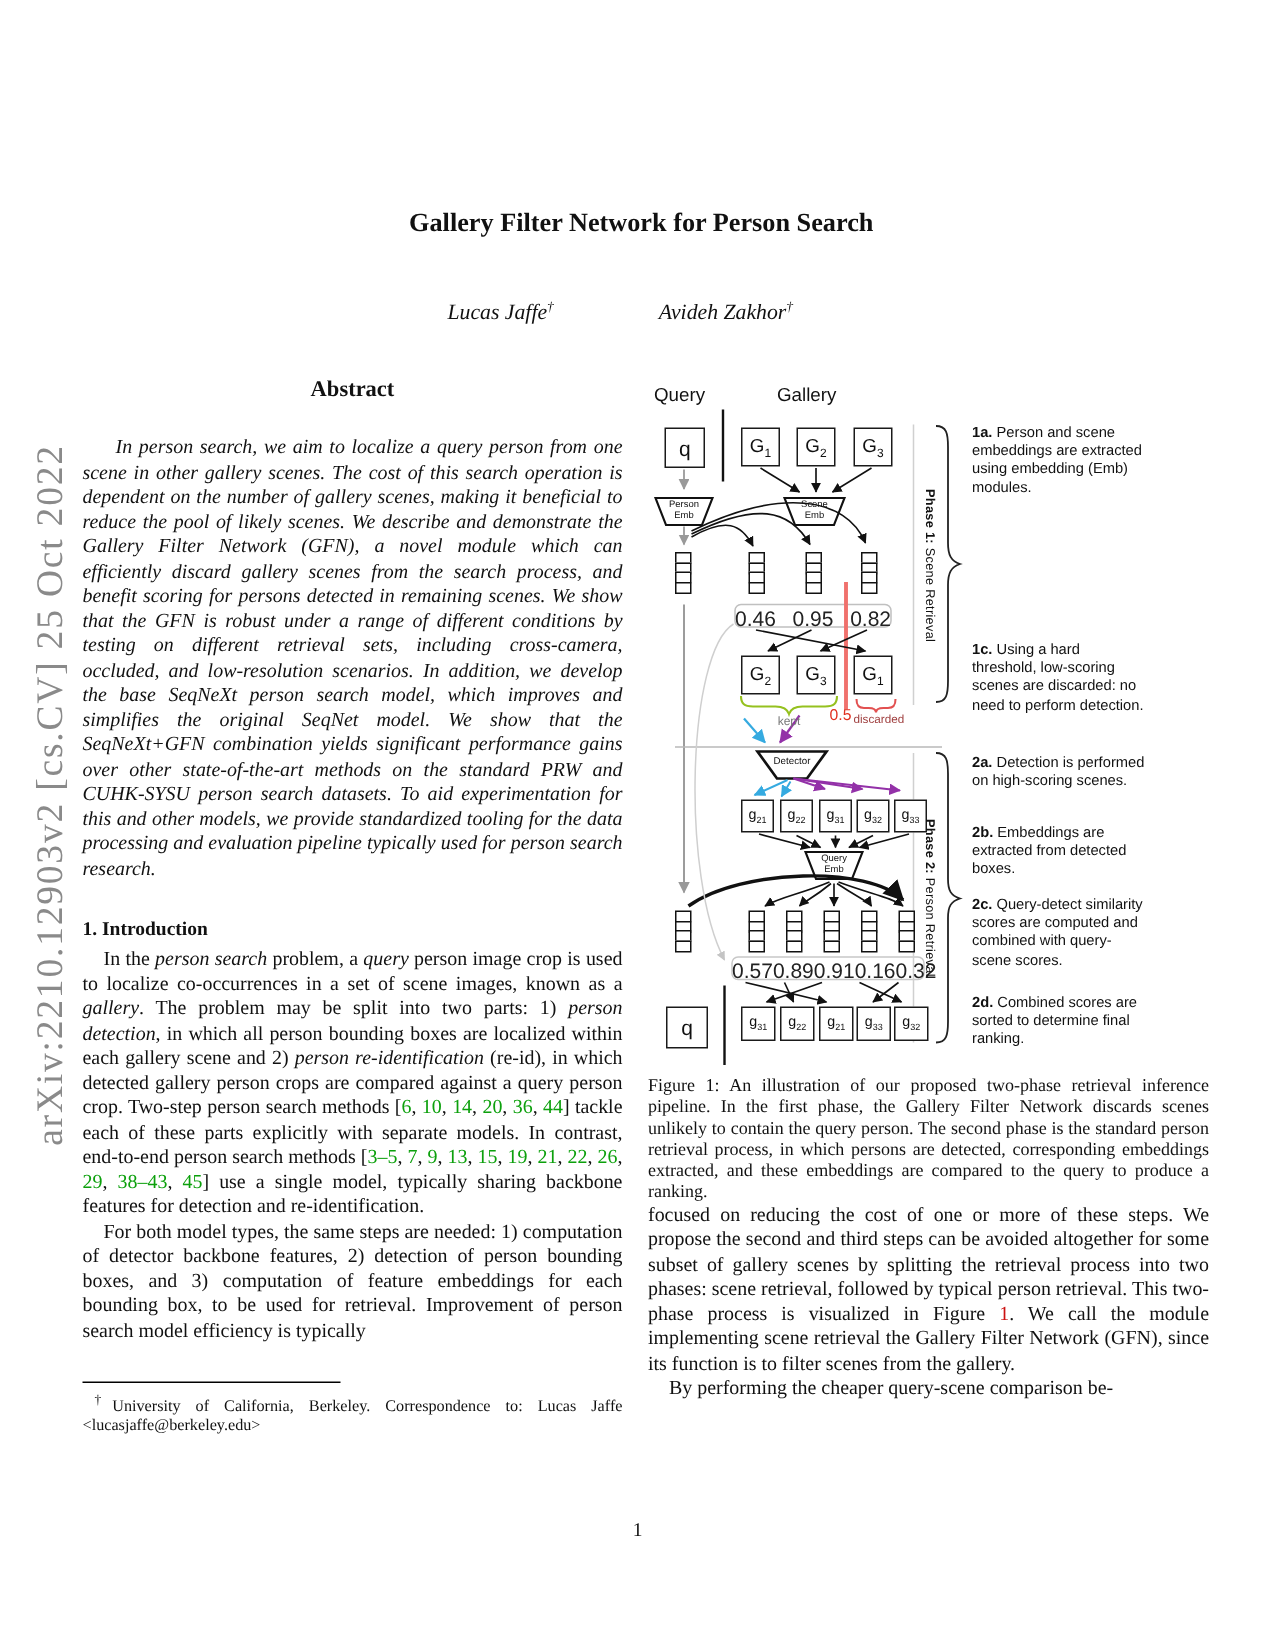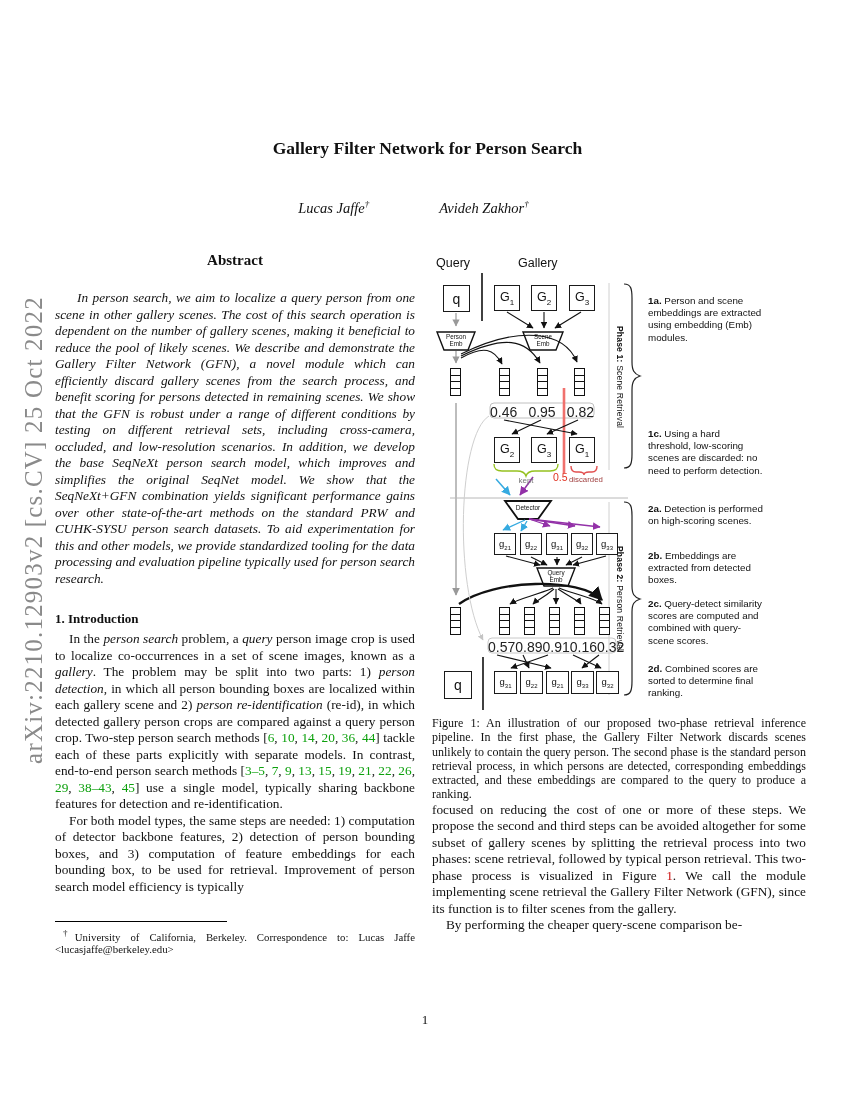--- a/index.html
+++ b/index.html
@@ -384,21 +384,21 @@
       <div class="fbox g" style="left:139px;top:416px;width:23px;height:23px;">
           <span><span>g</span><sub>33</sub></span>
         </div>
       <div class="fbox g" style="left:164px;top:416px;width:23px;height:23px;">
           <span><span>g</span><sub>32</sub></span>
         </div>
 
       <div class="phase" style="left:180px;top:50px;height:145px;"><span><b>Phase 1:</b><span> Scene Retrieval</span></span></div>
       <div class="phase" style="left:180px;top:266px;height:155px;"><span><b>Phase 2:</b><span> Person Retrieval</span></span></div>
 
-      <div class="ann" style="top:40px;"><span class="annid">1a.</span><span> Person and scene embeddings are extracted using embedding (Emb) modules.</span></div>
+      <div class="ann" style="top:28px;"><span class="annid">1a.</span><span> Person and scene embeddings are extracted using embedding (Emb) modules.</span></div>
       <div class="ann" style="top:173px;"><span class="annid">1c.</span><span> Using a hard threshold, low-scoring scenes are discarded: no need to perform detection.</span></div>
       <div class="ann" style="top:248px;"><span class="annid">2a.</span><span> Detection is performed on high-scoring scenes.</span></div>
       <div class="ann" style="top:295px;"><span class="annid">2b.</span><span> Embeddings are extracted from detected boxes.</span></div>
       <div class="ann" style="top:343px;"><span class="annid">2c.</span><span> Query-detect similarity scores are computed and combined with query-scene scores.</span></div>
       <div class="ann" style="top:408px;"><span class="annid">2d.</span><span> Combined scores are sorted to determine final ranking.</span></div>
     </div>
 
     <p class="caption">Figure 1: An illustration of our proposed two-phase retrieval inference pipeline. In the first phase, the Gallery Filter Network discards scenes unlikely to contain the query person. The second phase is the standard person retrieval process, in which persons are detected, corresponding embeddings extracted, and these embeddings are compared to the query to produce a ranking.</p>
     <p class="body noindent rbody1"><span class="sg-n">focused on reducing the cost of one or more of these steps. We propose the second and third steps can be avoided altogether for some subset of gallery scenes by splitting the retrieval process into two phases: scene retrieval, followed by typical person retrieval. This two-phase process is visualized in Figure </span><span class="sg-r">1</span><span class="sg-n">. We call the module implementing scene retrieval the Gallery Filter Network (GFN), since its function is to filter scenes from the gallery.</span></p>
     <p class="body rbody2">By performing the cheaper query-scene comparison be-</p>

